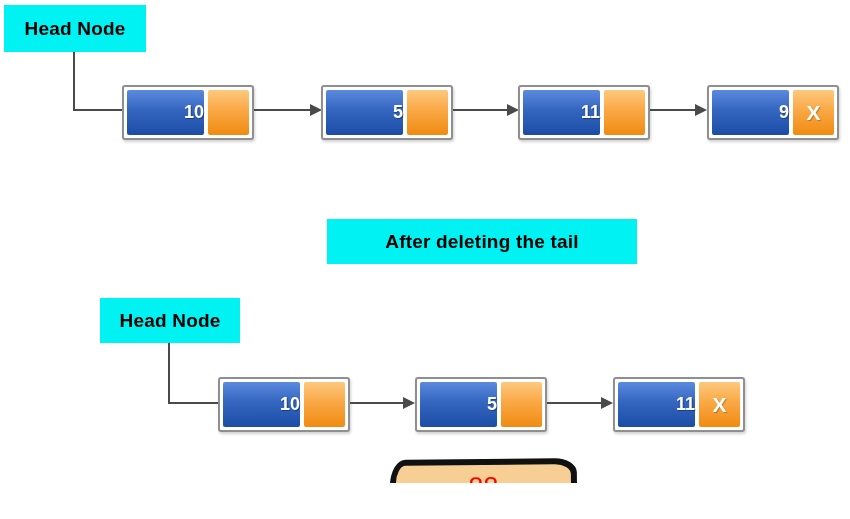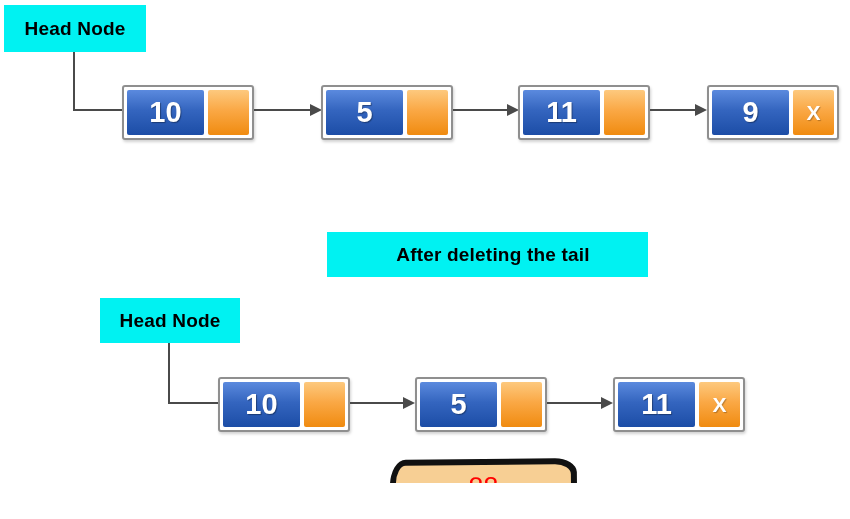--- a/index.html
+++ b/index.html
@@ -25,40 +25,41 @@
     box-shadow:1px 2px 3px rgba(0,0,0,0.18);
   }
   .cell {
     border-radius:2px;
     display:flex; align-items:center; justify-content:center;
     font-weight:bold; color:var(--node-value-text,#ffffff);
   }
   .cell.data {
     flex:1;
     background:linear-gradient(180deg, var(--data-blue-top,#5b8ade) 0%, #3465bf 45%, var(--data-blue-bottom,#1c4da6) 100%);
-    font-size:29px;
+    font-size:18px;
     text-shadow:1px 1px 1px rgba(0,0,0,0.35);
+    justify-content:flex-end;
   }
   .cell.pointer {
     width:41px;
     background:linear-gradient(180deg, var(--pointer-orange-top,#fdc97e) 0%, #faa845 45%, var(--pointer-orange-bottom,#f08b10) 100%);
     font-size:21px;
     text-shadow:1px 1px 1px rgba(0,0,0,0.25);
   }
   .hline, .vline { position:absolute; background:var(--connector,#4a4a4a); }
   .hline { height:2px; }
   .vline { width:2px; }
   .arrowhead {
     position:absolute; width:0; height:0;
     border-top:6px solid transparent;
     border-bottom:6px solid transparent;
     border-left:12px solid var(--connector,#4a4a4a);
   }
   .caption {
-    position:absolute; left:327px; top:232px; width:310px; height:45px;padding-left:11px;
+    position:absolute; left:327px; top:219px; width:310px; height:45px;
   }
   .logo {
     position:absolute; left:390px; top:459px; width:187px; height:56px;
     background:var(--logo-border,#111111);
     border-radius:16px 22px 14px 20px / 26px 14px 24px 16px;
     transform:rotate(-0.6deg);
     display:flex; align-items:center; justify-content:center;
   }
   .logo-inner {
     width:175px; height:44px;

